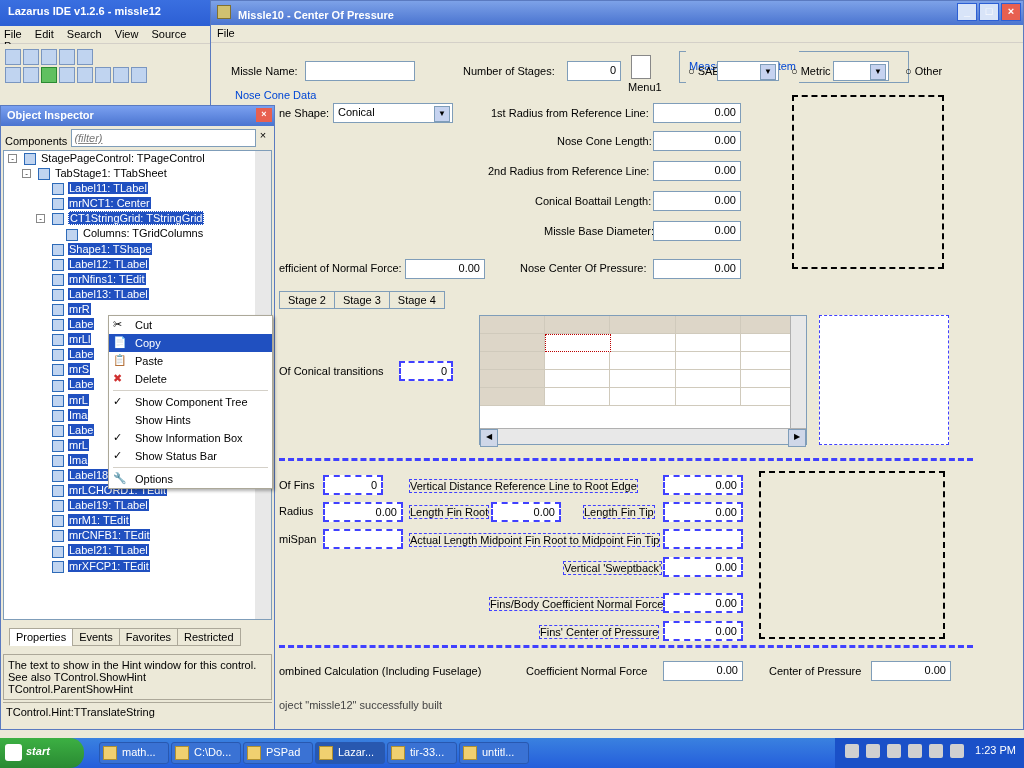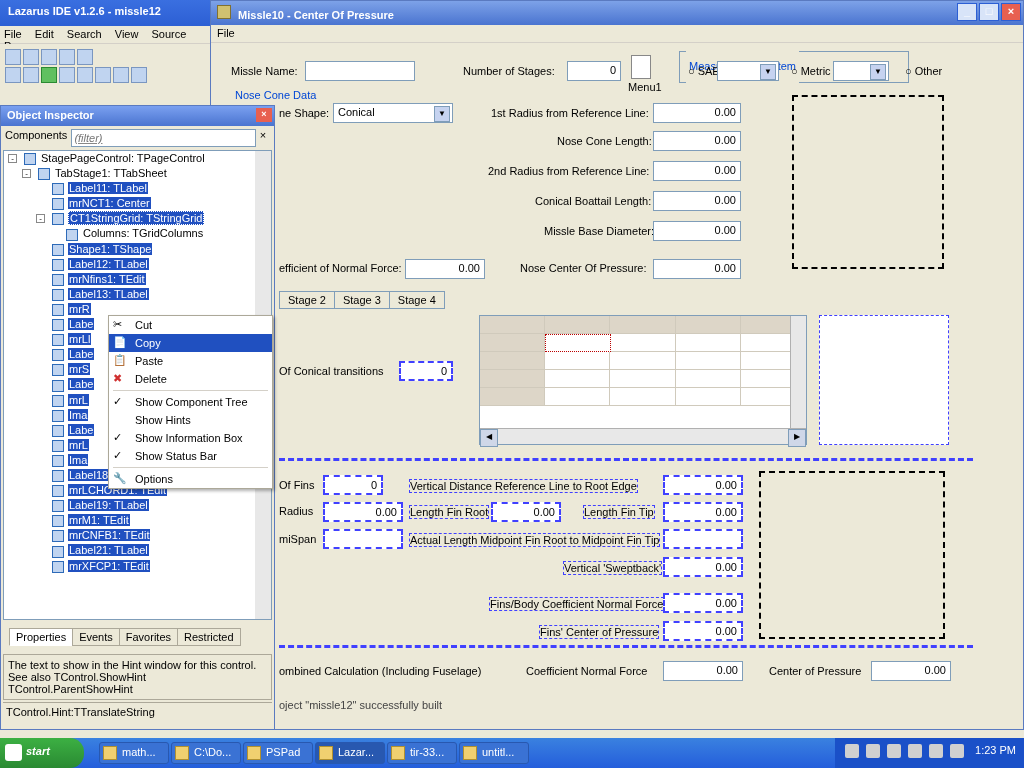--- a/index.html
+++ b/index.html
@@ -43,21 +43,21 @@
 .hscroll::before, .hscroll::after { content:"◀"; position:absolute; width:16px; height:16px; background:#cfd7e8; border:1px solid #7f9db9; text-align:center; font-size:8px; line-height:14px;}
 .hscroll::after { content:"▶"; right:0; }
 .vscroll { position:absolute; top:0; right:0; bottom:16px; width:16px; background:#e8e8e8; border-left:1px solid #b0b0b0;}
 .designer-selected { position:absolute; border:1px dashed #4040ff; background:#fff;}
 .dashsep { position:absolute; border-top:3px dashed #4040ff; left:0; right:0; height:0;}
 
 
 .oi-win { position:absolute; left:0; top:105px; width:275px; height:625px; background:#ece9d8; border:1px solid #5a7ac0; }
 .oi-title { height:20px; background:linear-gradient(#7aa0f0,#4a74d0); color:#fff; font-weight:bold; padding:3px 6px; position:relative;}
 .oi-x { position:absolute; right:2px; top:2px; width:16px; height:14px; background:#e86050; color:#fff; text-align:center; font-size:9px; line-height:13px; }
-.oi-combo-row { padding:3px 4px; display:flex; align-items:flex-start; background:#ece9d8;}
+.oi-combo-row { padding:3px 4px; display:flex; align-items:flex-end; background:#ece9d8;}
 .oi-combo-row input { flex:1; border:1px solid #7f9db9; padding:2px; font-style:italic; color:#888;text-decoration:underline;}
 .tree { height:470px; overflow:auto; background:#fff; border:1px solid #7f9db9; margin:0 2px; position:relative;}
 .tree-row { padding:1px 2px 1px 20px; white-space:nowrap; position:relative;}
 .tree-row.lv1 { padding-left:34px;}
 .tree-row.lv2 { padding-left:48px;}
 .tree-row.lv3 { padding-left:62px;}
 .tree-row .expand { position:absolute; left:4px; width:9px; height:9px; border:1px solid #888; background:#fff; text-align:center; font-size:8px; line-height:8px; top:3px;}
 .tree-row.lv1 .expand{left:18px;} .tree-row.lv2 .expand{left:32px;}
 .tree-row .box { display:inline-block; width:12px; height:12px; background:#c0d4f0; border:1px solid #2d6ab8; margin-right:4px; vertical-align:middle;}
 .tree-row .txt { background:#2050c0; color:#fff; padding:0 1px;}

